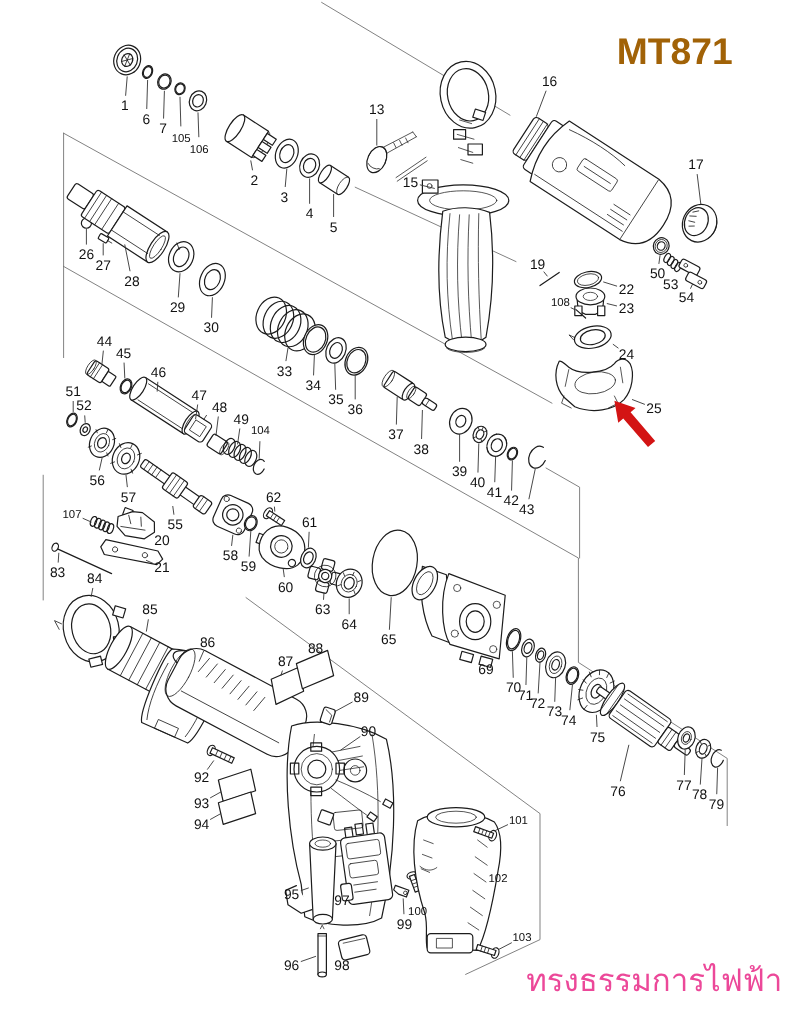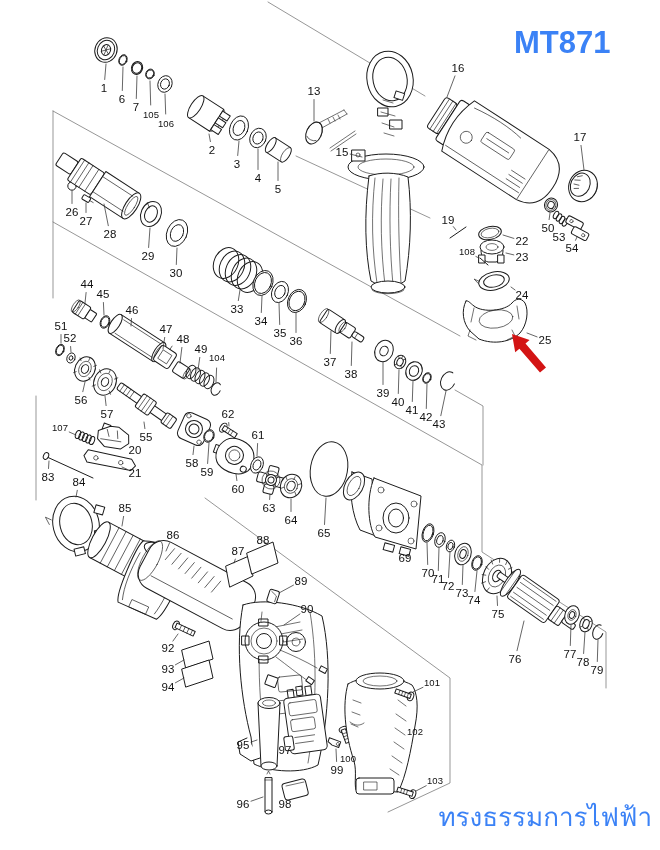--- a/index.html
+++ b/index.html
@@ -9,22 +9,22 @@
   #diagram path,#diagram rect,#diagram ellipse,#diagram circle,#diagram line{
       fill:none;stroke:#1c1c1c;stroke-width:1;stroke-linecap:round;stroke-linejoin:round;}
   #diagram .wfill{fill:#fff;}
   #diagram .thin{stroke-width:.62;}
   #diagram .ve{vector-effect:non-scaling-stroke;}
   #diagram .panel{stroke:#6a6a6a;stroke-width:.7;}
   #labels text{fill:#111;stroke:none;font-family:"Liberation Sans",sans-serif;
       font-size:11.5px;text-anchor:middle;}
   #labels text.small{font-size:9.5px;}
   #labels line{stroke:#333;stroke-width:.75;}
-  .title{position:absolute;left:514px;top:25px;font-size:31px;font-weight:700;color:#3b82f6;}
-  .watermark{position:absolute;right:8px;bottom:13px;font-size:26px;color:#3b82f6;
+  .title{position:absolute;left:514px;top:25px;font-size:31px;font-weight:700;color:#a16207;}
+  .watermark{position:absolute;right:8px;bottom:13px;font-size:26px;color:#ec4899;
       font-family:"DejaVu Sans",sans-serif;white-space:nowrap;}
 </style>
 </head>
 <body>
 
 <div class="stage">
 
 <svg id="diagram" width="660" height="850" viewBox="0 0 660 850" xmlns="http://www.w3.org/2000/svg">
   <defs>
     <g id="ringThin">

